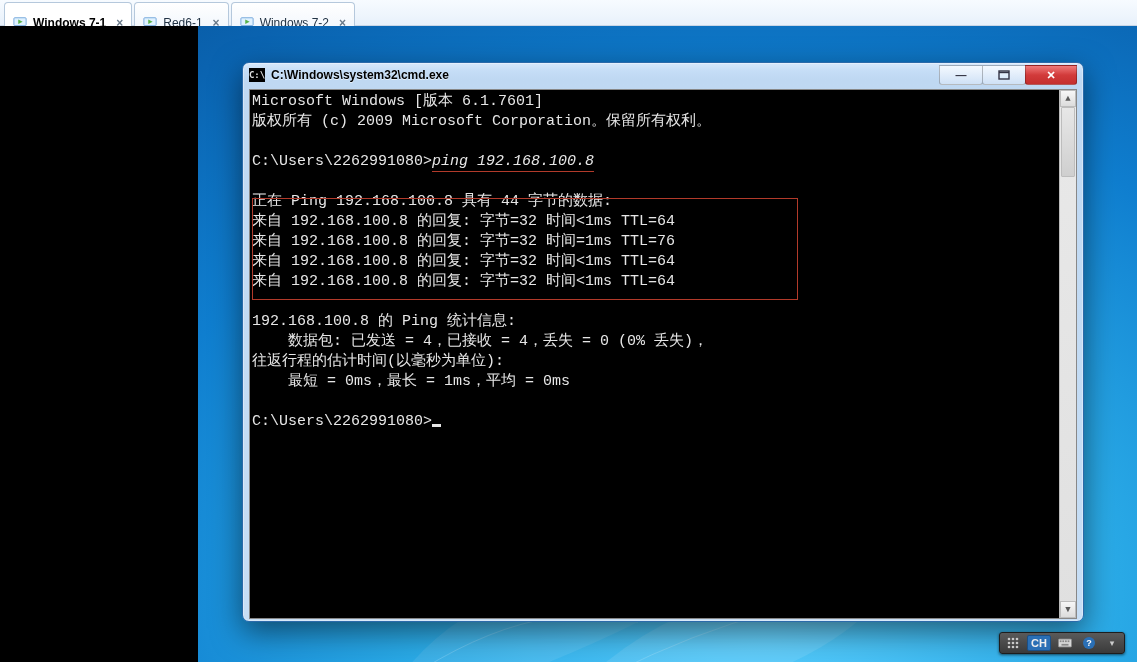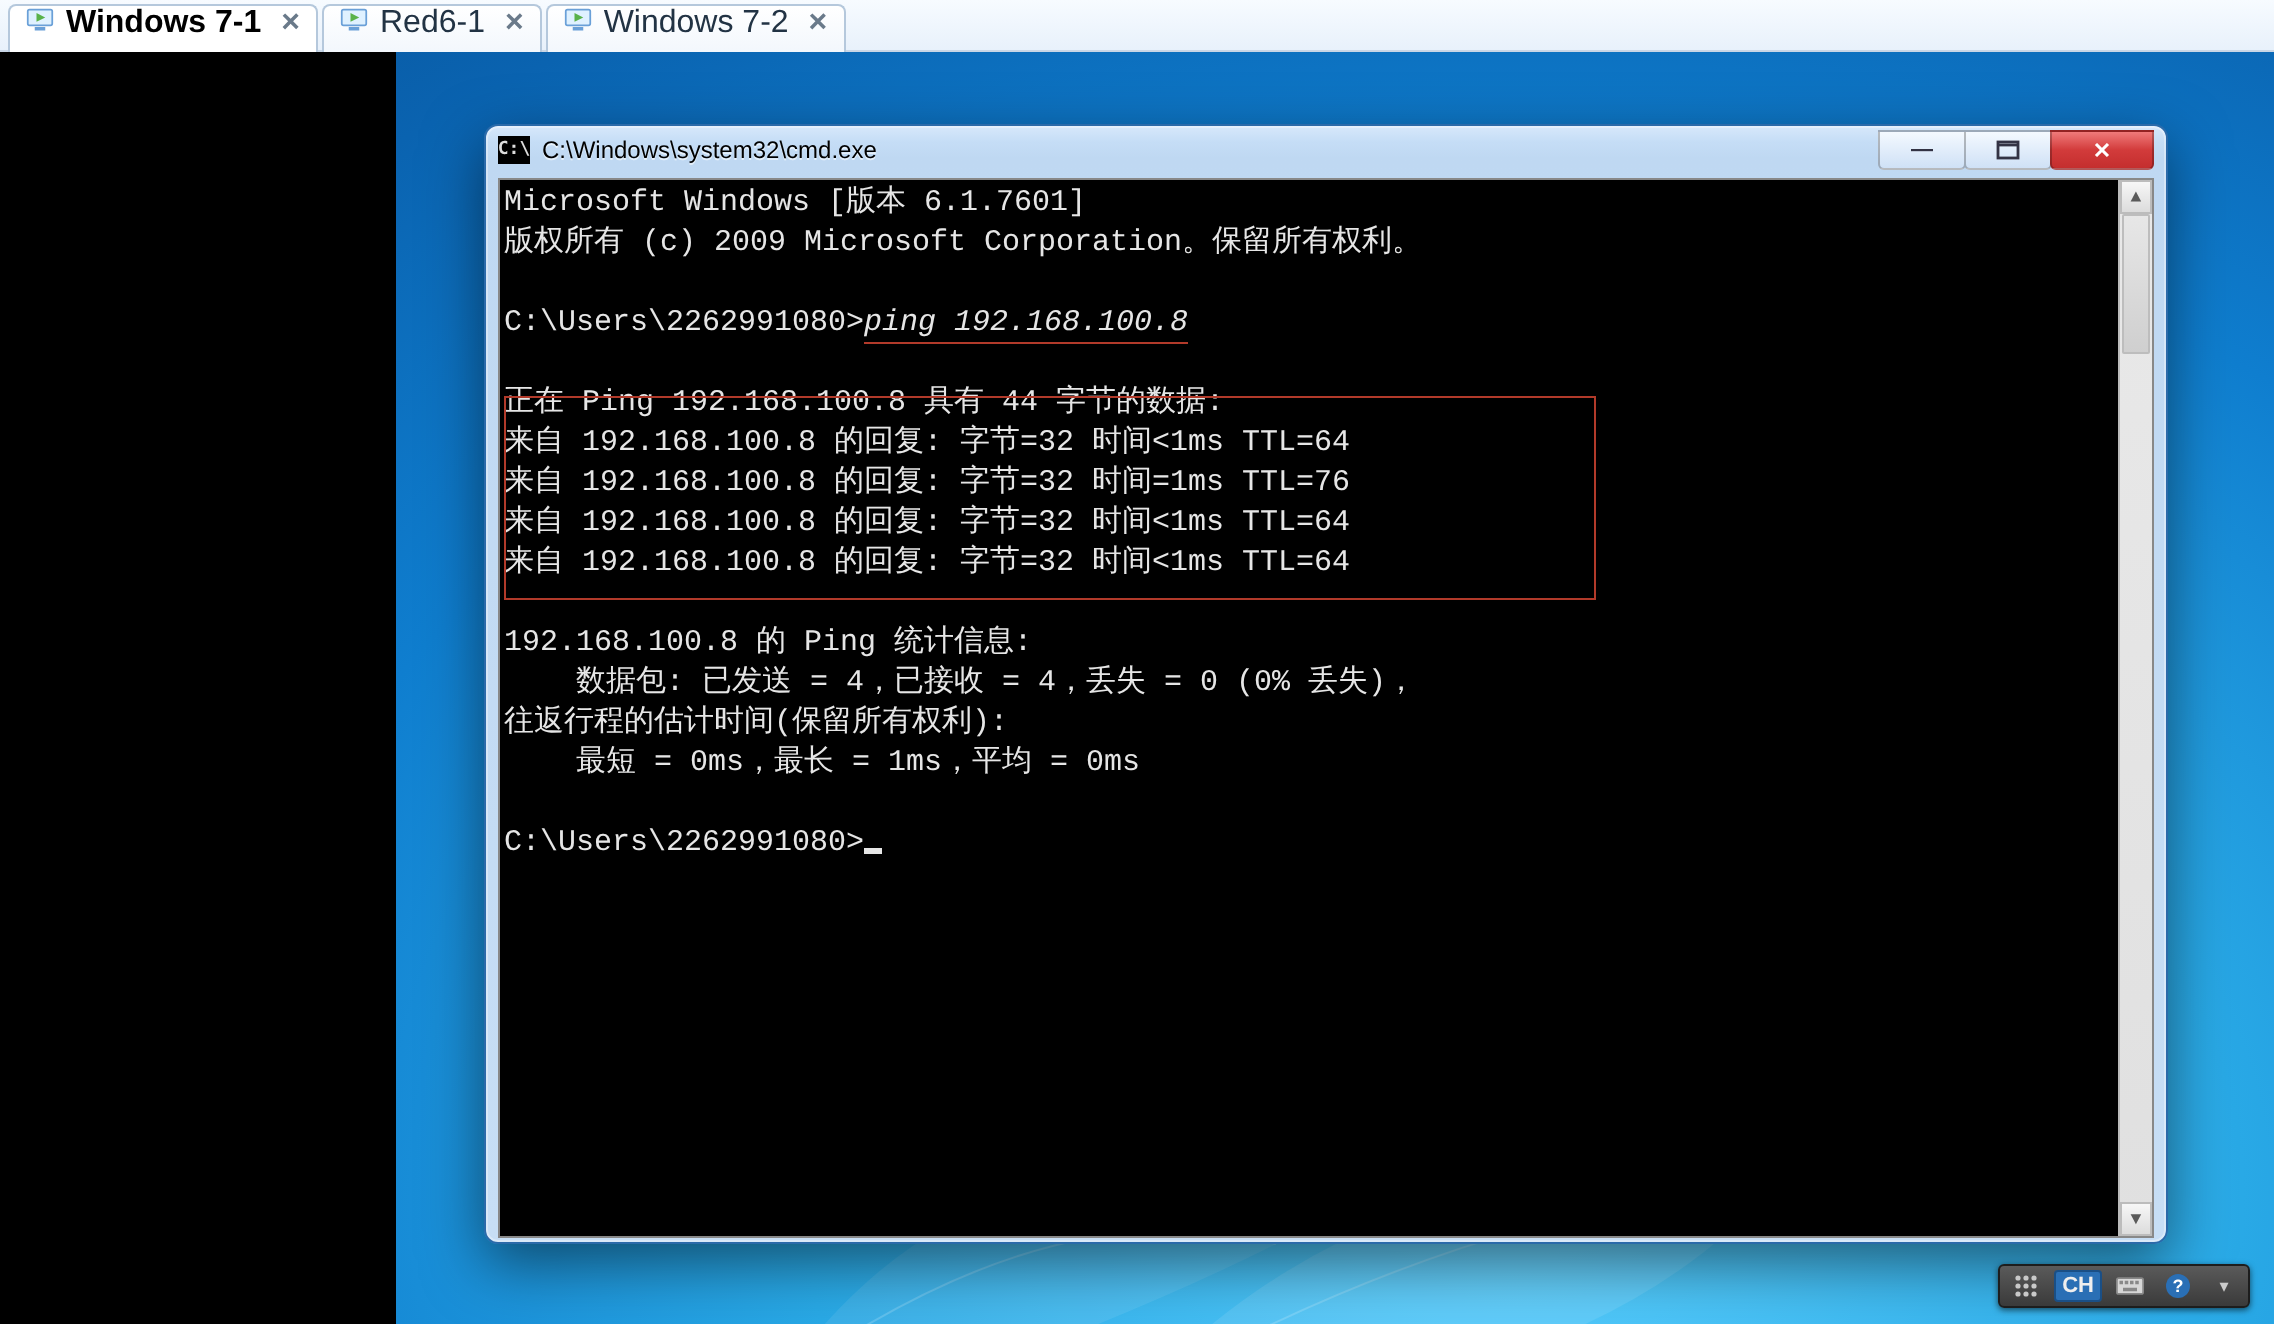--- a/index.html
+++ b/index.html
@@ -10,29 +10,29 @@
   .vm-tabbar {
     height: 26px;
     background: linear-gradient(#f7fbff, #e8f1fb);
     border-bottom: 1px solid #c9d6e6;
     display: flex;
     align-items: stretch;
     padding-left: 4px;
   }
   .vm-tab {
     display: flex;
-    align-items: flex-start;
+    align-items: center;
     height: 40px;
     margin-top: 2px;
     padding: 0 8px;
     border: 1px solid #b5c8dc;
     border-bottom: none;
     border-radius: 4px 4px 0 0;
     margin-right: 2px;
-    font-size: 16px;
+    font-size: 12px;
     color: #234;
     background: linear-gradient(#ffffff,#eaf2fb);
     gap: 6px;
     cursor: pointer;
   }
   .vm-tab.active {
     background: linear-gradient(#ffffff,#ffffff);
     font-weight: 700;
     color: #000;
   }
@@ -94,21 +94,21 @@
     font-size: 12px;
     color: #000;
   }
   .title-icon {
     width: 16px; height: 14px;
     background: #000;
     margin-right: 6px;
     display:flex;align-items:center;justify-content:center;
     color:#ddd;font:700 9px/9px monospace;
   }
-  .title-text { flex: 1; text-shadow: 0 1px 0 rgba(255,255,255,.6); }
+  .title-text { flex: 1; text-shadow: 0 1px 0 rgba(255,255,255,.6); font-weight: bold; }
   .win-btns { display:flex; gap:0; }
   .win-btn {
     width: 44px; height: 20px;
     display: flex; align-items: center; justify-content: center;
     border: 1px solid rgba(0,0,0,.25);
     border-radius: 0 0 3px 3px;
     margin-left: -1px;
     font-size: 11px;
     font-weight: 700;
     color: #334;
@@ -251,21 +251,21 @@
 <span><span>C:\Users\2262991080&gt;</span><span class="underline-cmd">ping 192.168.100.8</span></span>
 <span></span>
 <span>正在 Ping 192.168.100.8 具有 44 字节的数据:</span>
 <span>来自 192.168.100.8 的回复: 字节=32 时间&lt;1ms TTL=64</span>
 <span>来自 192.168.100.8 的回复: 字节=32 时间=1ms TTL=76</span>
 <span>来自 192.168.100.8 的回复: 字节=32 时间&lt;1ms TTL=64</span>
 <span>来自 192.168.100.8 的回复: 字节=32 时间&lt;1ms TTL=64</span>
 <span></span>
 <span>192.168.100.8 的 Ping 统计信息:</span>
 <span>    数据包: 已发送 = 4，已接收 = 4，丢失 = 0 (0% 丢失)，</span>
-<span>往返行程的估计时间(保留所有权利):</span>
+<span>往返行程的估计时间(以毫秒为单位):</span>
 <span>    最短 = 0ms，最长 = 1ms，平均 = 0ms</span>
 <span></span>
 <span><span>C:\Users\2262991080&gt;</span><span class="cursor"></span></span>
         <div class="redbox"></div>
         <div class="scrollbar">
           <div class="sb-btn">▲</div>
           <div class="sb-thumb"></div>
           <div class="sb-track"></div>
           <div class="sb-btn">▼</div>
         </div>

